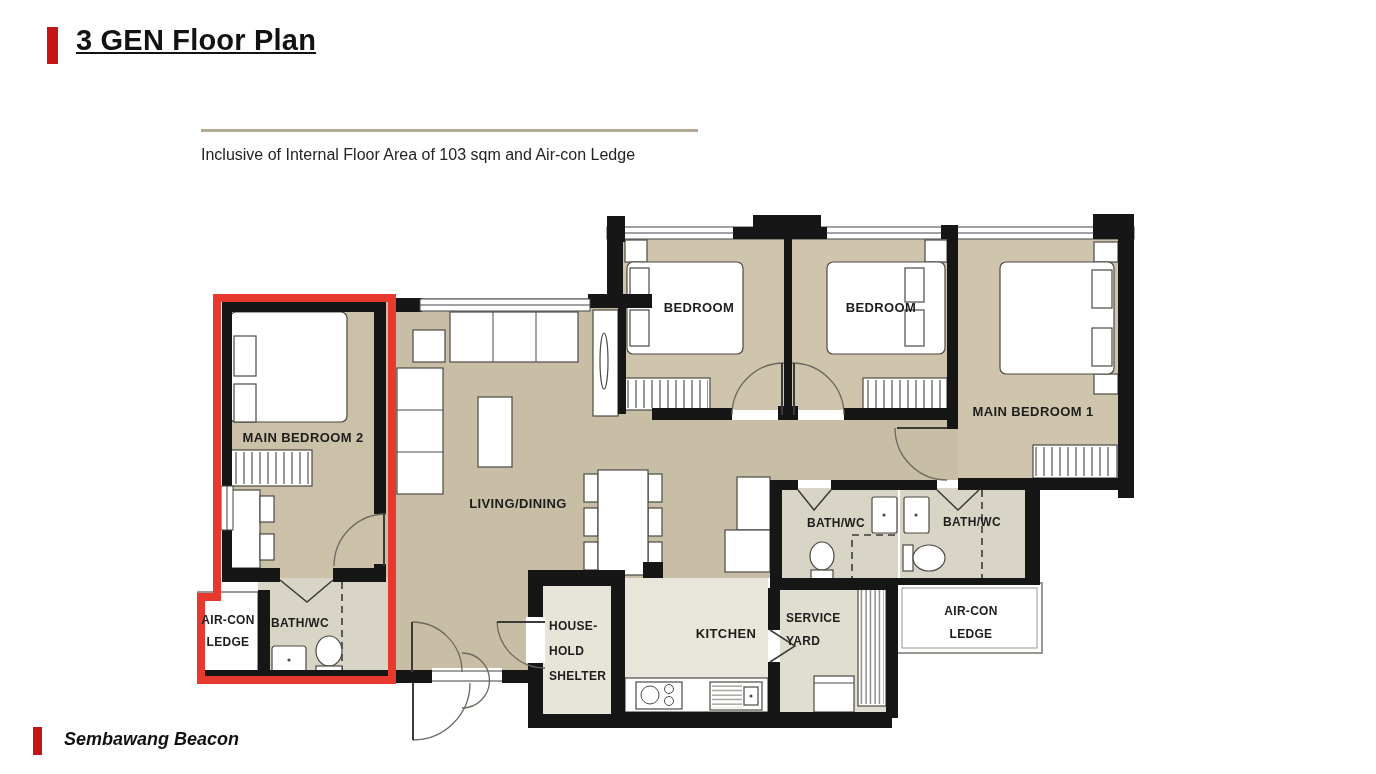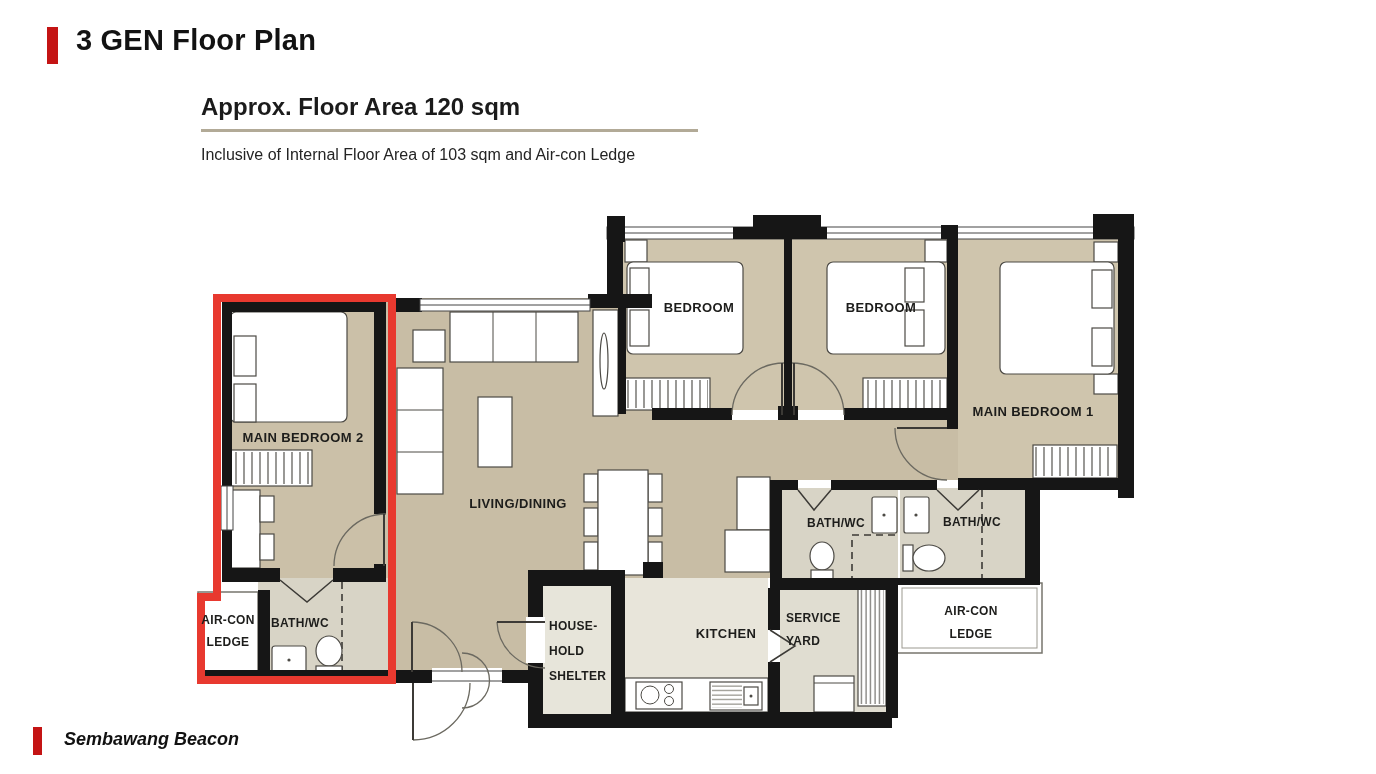--- a/index.html
+++ b/index.html
@@ -1,20 +1,20 @@
 <!DOCTYPE html>
 <html><head>
 <meta charset="utf-8">
 <style>
   html,body{margin:0;padding:0;background:#ffffff;}
   body{font-family:"Liberation Sans", sans-serif;}
   #page{position:relative;width:1376px;height:774px;background:#fff;overflow:hidden;}
   .accent-bar{position:absolute;background:#c41414;}
   #title-bar{left:47px;top:27px;width:11px;height:37px;}
-  #page-title{position:absolute;left:76px;top:24px;font-size:29px;font-weight:bold;color:#121212;letter-spacing:.2px;}
+  #page-title{position:absolute;left:76px;top:24px;font-size:29px;font-weight:bold;color:#121212;letter-spacing:.2px;text-decoration:underline;}
   #area-heading{position:absolute;left:201px;top:93px;font-size:24px;font-weight:bold;color:#1b1b1b;}
   #heading-divider{position:absolute;left:201px;top:129px;width:497px;height:3px;background:#b2aa97;}
   #area-subheading{position:absolute;left:201px;top:146px;font-size:16px;color:#242424;}
   #footer-bar{left:33px;top:727px;width:9px;height:28px;}
   #project-name{position:absolute;left:64px;top:729px;font-size:18px;font-weight:bold;font-style:italic;color:#111;}
   #plan-svg{position:absolute;left:190px;top:205px;width:960px;height:545px;}
   svg text{font-family:"Liberation Sans", sans-serif;font-weight:bold;fill:#1d1d1b;}
   .room-label{font-size:13px;letter-spacing:.4px;}
   .small-label{font-size:12px;letter-spacing:.3px;}
   .furn{fill:#ffffff;stroke:#4c4a45;stroke-width:1.2;}
@@ -23,21 +23,20 @@
   .vmark{stroke:#3c3a36;stroke-width:1.5;fill:none;}
 </style>
 </head>
 <body>
 
 <div id="page">
 
   <div id="title-bar" class="accent-bar"></div>
   <div id="page-title">3 GEN Floor Plan</div>
 
-  <div id="area-heading">Approx. Floor Area 120 sqm</div>
   <div id="heading-divider"></div>
   <div id="area-subheading">Inclusive of Internal Floor Area of 103 sqm and Air-con Ledge</div>
 
   <svg id="plan-svg" viewBox="190 205 960 545">
     <defs>
       <pattern id="hatch" width="8" height="40" patternUnits="userSpaceOnUse">
         <path d="M4,0 V40" stroke="#55534e" stroke-width="1.2"></path>
       </pattern>
       <pattern id="hatchDense" width="4.5" height="40" patternUnits="userSpaceOnUse">
         <path d="M2,0 V40" stroke="#55534e" stroke-width="1"></path>

